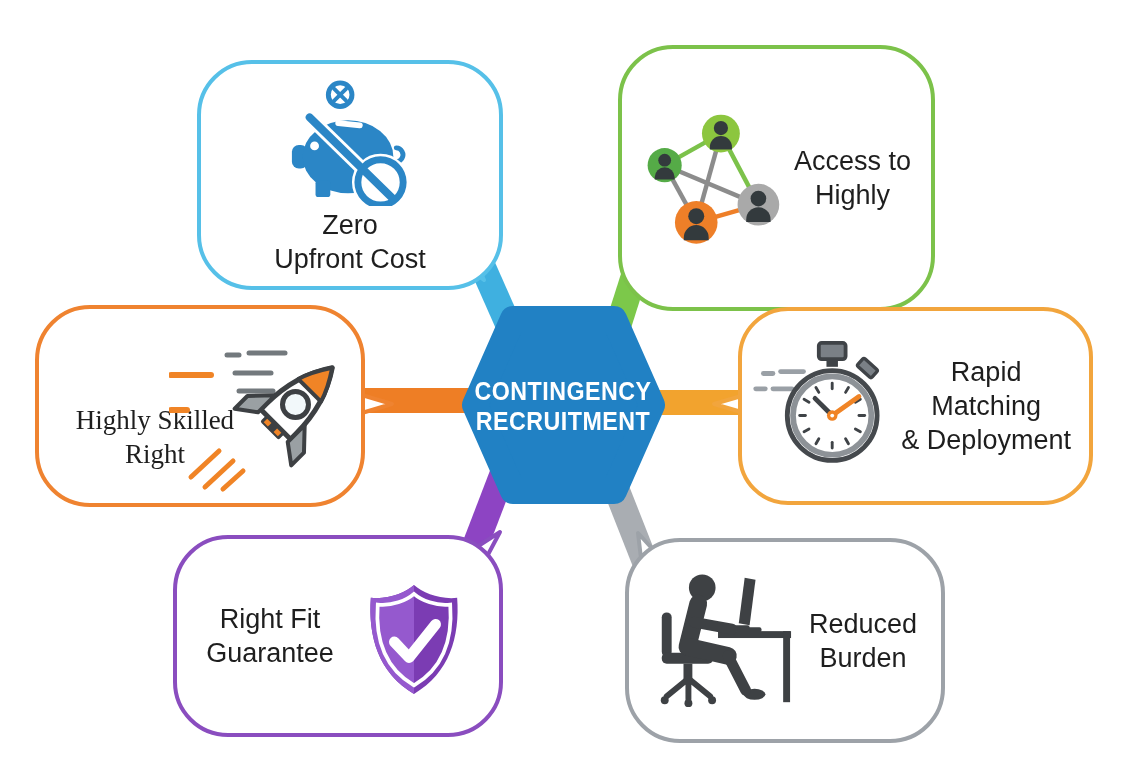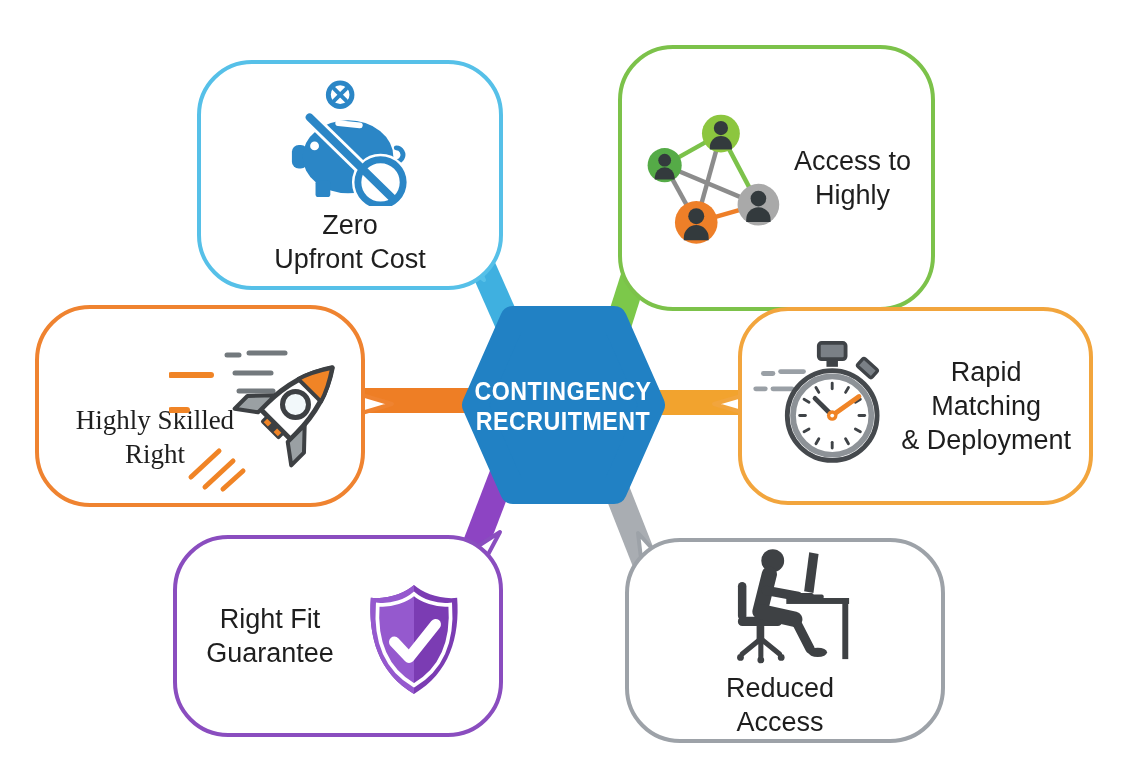--- a/index.html
+++ b/index.html
@@ -17,21 +17,21 @@
     font-size:27px; line-height:34px; color:#1e1e1e; text-align:center;
   }
   .col { flex-direction:column; justify-content:flex-start; }
   .grow { flex:1 1 auto; }
   
   .b-cyan   { border-color:#56c0e8;margin-top:12px; }
   .b-green  { border-color:#7cc24a; }
   .b-orange { border-color:#ef8330; border-radius:55px; }
   .b-yellow { border-color:#f2a53d; border-radius:50px; }
   .b-purple { border-color:#8a4dbf; }
-  .b-gray   { border-color:#9da2a8;flex-direction:column; }
+  .b-gray   { border-color:#9da2a8; }
   .hex-title {
     position:absolute; left:453px; top:376px; width:220px; z-index:3;
     color:#ffffff; font-weight:bold; font-size:25px; line-height:30px;
     text-align:center; letter-spacing:0.5px; transform:scaleX(0.93);
   }
   .ml-text { position:absolute; left:16px; top:94px; width:200px; }
   .icon-rocket { position:absolute; right:2px; top:26px; }
 </style>
 </head>
 <body>
@@ -237,17 +237,17 @@
       <g stroke="#3e4144" fill="none" stroke-linecap="round">
         <line x1="54" y1="38" x2="43" y2="82" stroke-width="18"></line>
         <line x1="50" y1="57" x2="88" y2="64" stroke-width="11"></line>
         <line x1="44" y1="82" x2="84" y2="91" stroke-width="18"></line>
         <line x1="84" y1="91" x2="102" y2="126" stroke-width="11"></line>
         <path d="M44 114 L22 132 M44 114 L66 132 M44 114 L44 135" stroke-width="6"></path>
       </g>
     </svg>
     <div class="card-text grow">
       <div>Reduced</div>
-      <div>Access</div>
+      <div>Burden</div>
     </div>
   </div>
 
 </div>
 
 </body></html>

